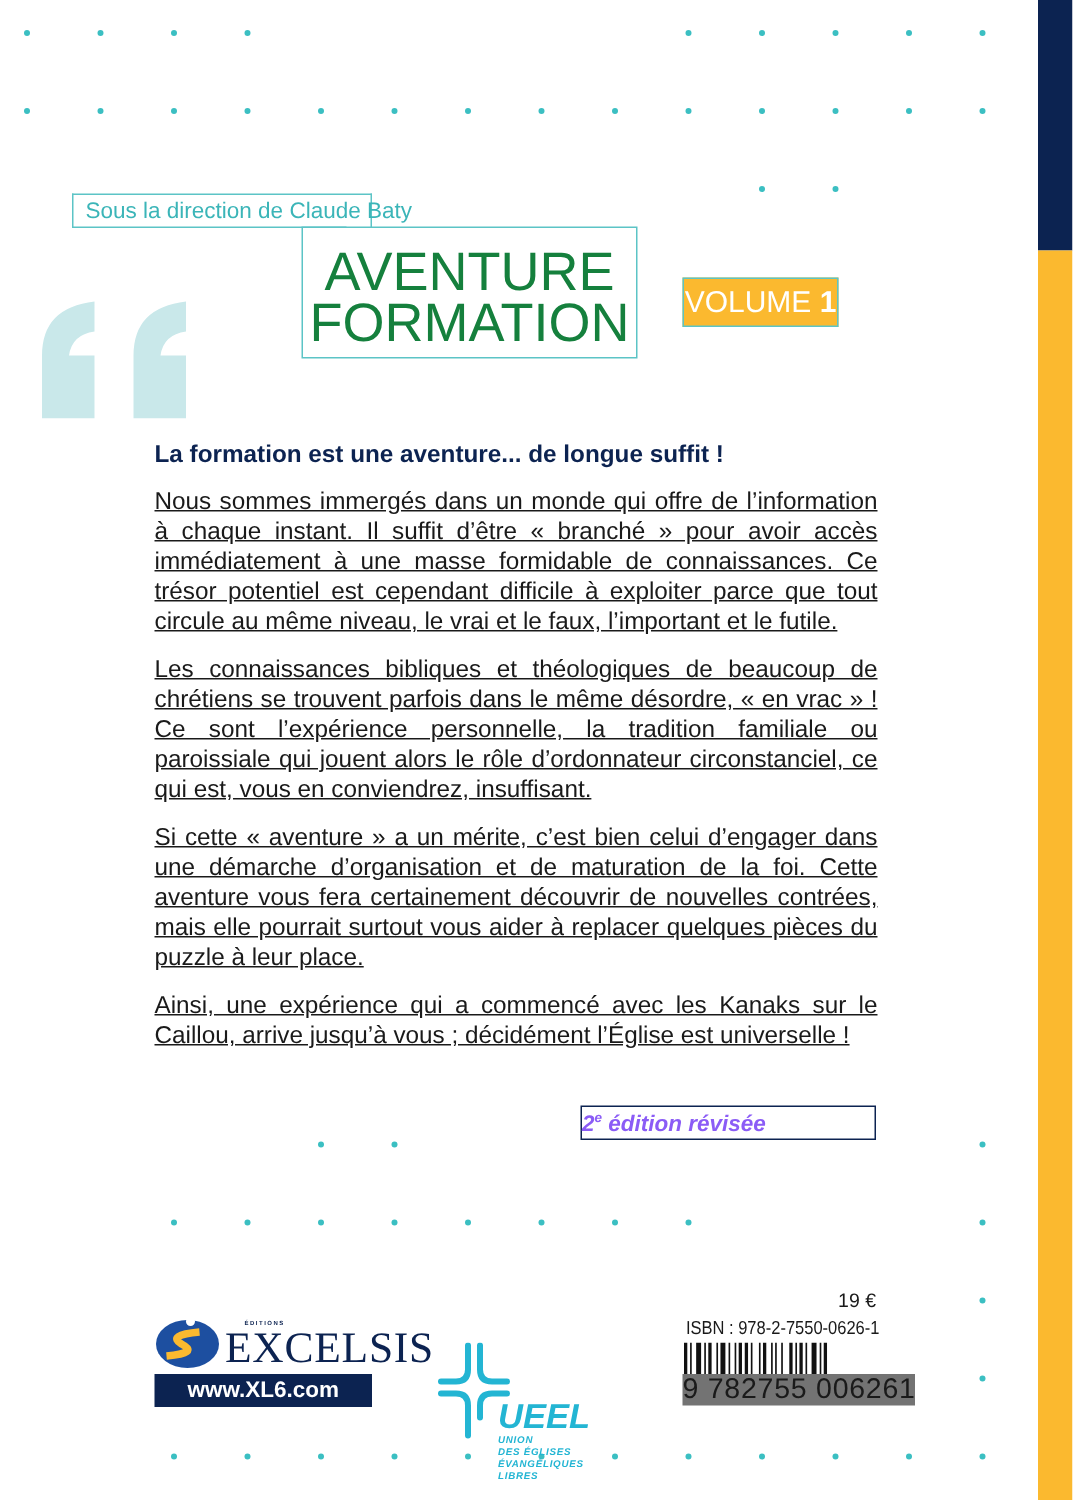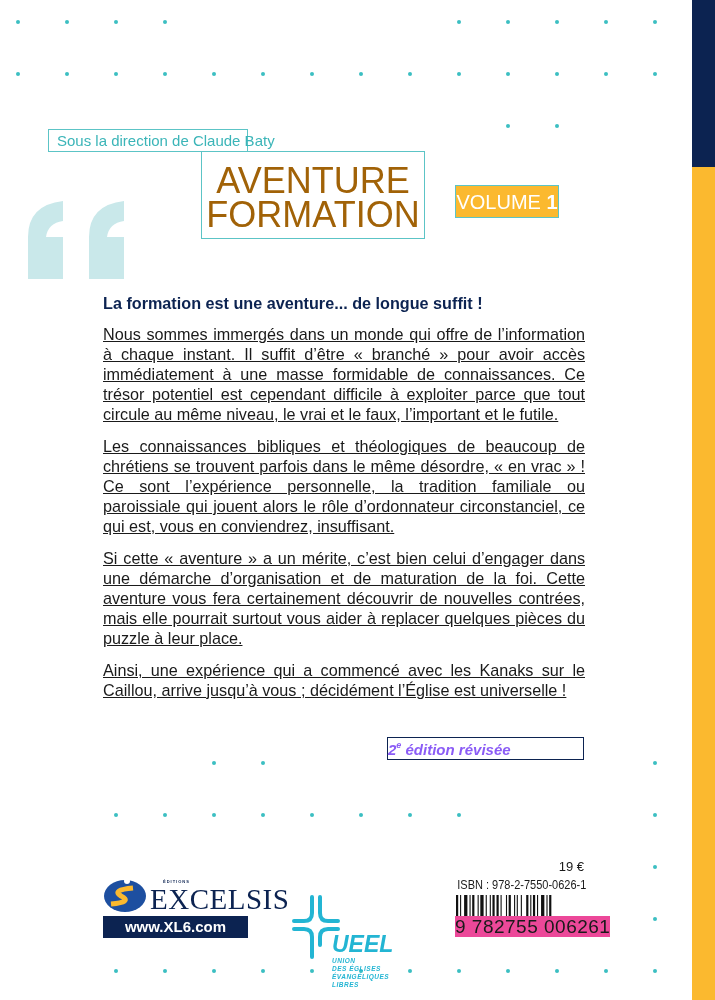--- a/index.html
+++ b/index.html
@@ -4,42 +4,42 @@
 <style>
   html, body { margin: 0; padding: 0; }
   body { width: 715px; height: 1000px; background: #ffffff; position: relative; overflow: hidden; font-family: "Liberation Sans", sans-serif; }
   .strip { position: absolute; left: 692px; width: 23px; }
   .strip.navy { top: 0; height: 167px; background: #0c2351; }
   .strip.yellow { top: 167px; height: 833px; background: #fbb92f; }
   .dot { position: absolute; width: 4px; height: 4px; border-radius: 50%; background: #3bbfc2; }
   .author-box { position: absolute; left: 48px; top: 129px; height: 22px; width: 190px; border: 1px solid #5cc4c6; border-bottom: none; color: #3bb5b8; font-size: 15px; line-height: 22px; padding-left: 8px; white-space: nowrap; }
   .author-box b { font-weight: normal; }
   .author-line { position: absolute; left: 48px; top: 151px; width: 183px; height: 1px; background: #5cc4c6; }
-  .title-box { position: absolute; left: 201px; top: 151px; width: 224px; height: 88px; border: 1px solid #5cc4c6; text-align: center; color: #a16207; font-size: 36px; line-height: 34px; padding-top: 12px; box-sizing: border-box; }
+  .title-box { position: absolute; left: 201px; top: 151px; width: 224px; height: 88px; border: 1px solid #5cc4c6; text-align: center; color: #15803d; font-size: 36px; line-height: 34px; padding-top: 12px; box-sizing: border-box; }
   .title-box span { display: block; }
   .volume { position: absolute; left: 455px; top: 185px; width: 104px; height: 33px; background: #fbb92f; border: 1px solid #5cc4c6; color: #ffffff; font-size: 20px; line-height: 33px; text-align: center; box-sizing: border-box; }
   .volume b { font-weight: bold; }
   .quote { position: absolute; left: 25px; top: 199px; width: 110px; height: 80px; }
   .body-text { position: absolute; left: 103px; top: 293px; width: 482px; color: #1a1a1a; font-size: 16.2px; line-height: 20px; text-align: justify; }
   .body-text h2 { margin: 0 0 11px 0; font-size: 16.2px; color: #0c2351; font-weight: bold; }
   .body-text p { margin: 0 0 12px 0; text-decoration: underline; }
   .edition { position: absolute; left: 387px; top: 737px; width: 197px; height: 23px; border: 1px solid #0c2351; color: #8b5cf6; font-style: italic; font-weight: bold; font-size: 15px; line-height: 23px; text-align: left; box-sizing: border-box; }
   .edition sup { font-size: 9px; vertical-align: top; line-height: 14px; }
   .excelsis { position: absolute; left: 103px; top: 876px; width: 145px; height: 64px; }
   .excelsis .name { position: absolute; left: 47px; top: 7px; font-family: "Liberation Serif", serif; font-size: 29px; color: #0c2351; letter-spacing: 0.5px; }
   .excelsis .edtag { position: absolute; left: 60px; top: 3px; font-size: 4px; color: #0c2351; font-weight: bold; letter-spacing: 1px; }
   .excelsis .url { position: absolute; left: 0; top: 40px; width: 145px; height: 22px; background: #0c2351; color: #ffffff; font-weight: bold; font-size: 15px; line-height: 22px; text-align: center; }
   .ueel { position: absolute; left: 290px; top: 895px; width: 110px; height: 98px; }
   .ueel .word { position: absolute; left: 42px; top: 36px; font-size: 23px; font-weight: bold; font-style: italic; color: #23b5d3; }
   .ueel .sub { position: absolute; left: 42px; top: 62px; font-size: 6.5px; font-weight: bold; font-style: italic; color: #23b5d3; line-height: 8px; letter-spacing: 0.5px; }
   .price { position: absolute; left: 440px; top: 859px; width: 144px; text-align: right; font-size: 13px; color: #1a1a1a; }
   .isbn { position: absolute; left: 440px; top: 878px; width: 144px; text-align: right; font-size: 12.5px; color: #1a1a1a; transform: scaleX(0.88); transform-origin: right; white-space: nowrap; }
   .barcode { position: absolute; left: 456px; top: 895px; width: 128px; height: 38px; }
   .barcode-num { position: absolute; left: 455px; top: 916px; width: 132px; font-size: 19px; color: #1a1a1a; background: transparent; letter-spacing: 0.5px; white-space: nowrap; }
-  .barcode-num span { background: #ec4899; }
+  .barcode-num span { background: #737373; }
 </style>
 </head>
 <body>
 
 <div class="strip navy"></div>
 <div class="strip yellow"></div>
 
 <div id="dots">
     <div class="dot" style="left: 16px; top: 20px;"></div>
     <div class="dot" style="left: 65px; top: 20px;"></div>

